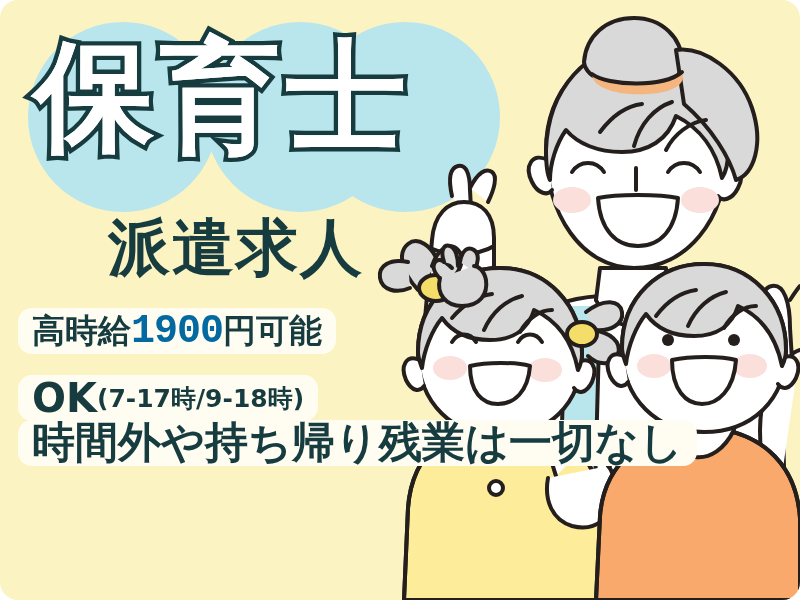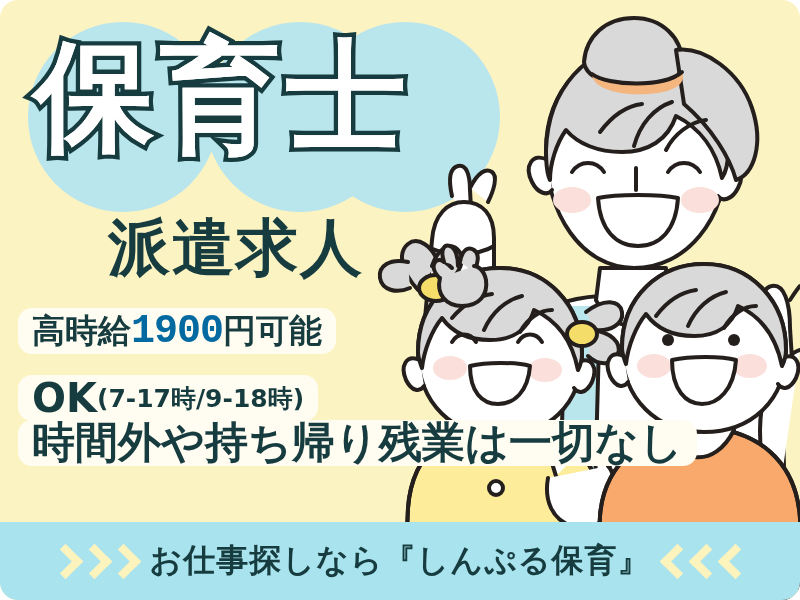--- a/index.html
+++ b/index.html
@@ -286,27 +286,14 @@
 
   <div class="pill" id="pill2">
       <span class="ok">OK</span>
       <span class="small">(7-17時/9-18時)</span>
   </div>
 
   <div class="pill" id="pill3">
     <span>時間外や持ち帰り残業は一切なし</span>
   </div>
 
-  <div id="banner">
-    <span class="chev-group">
-      <span class="chev r"></span>
-      <span class="chev r"></span>
-      <span class="chev r"></span>
-    </span>
-    <span id="banner-text">お仕事探しなら『しんぷる保育』</span>
-    <span class="chev-group">
-      <span class="chev l"></span>
-      <span class="chev l"></span>
-      <span class="chev l"></span>
-    </span>
-  </div>
 
 </div>
 
 </body></html>

